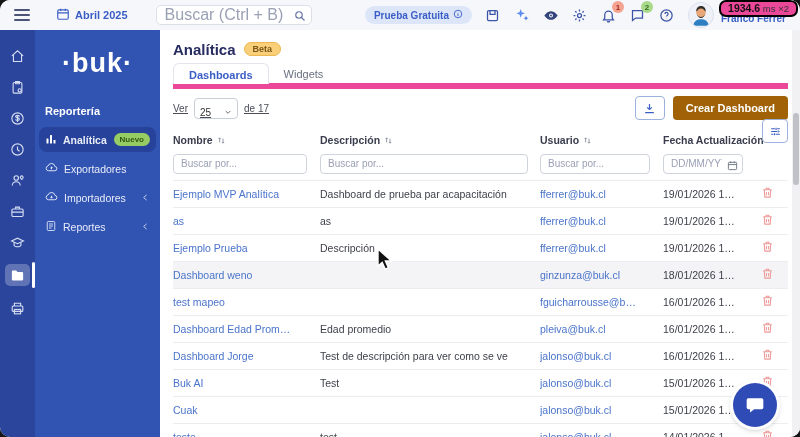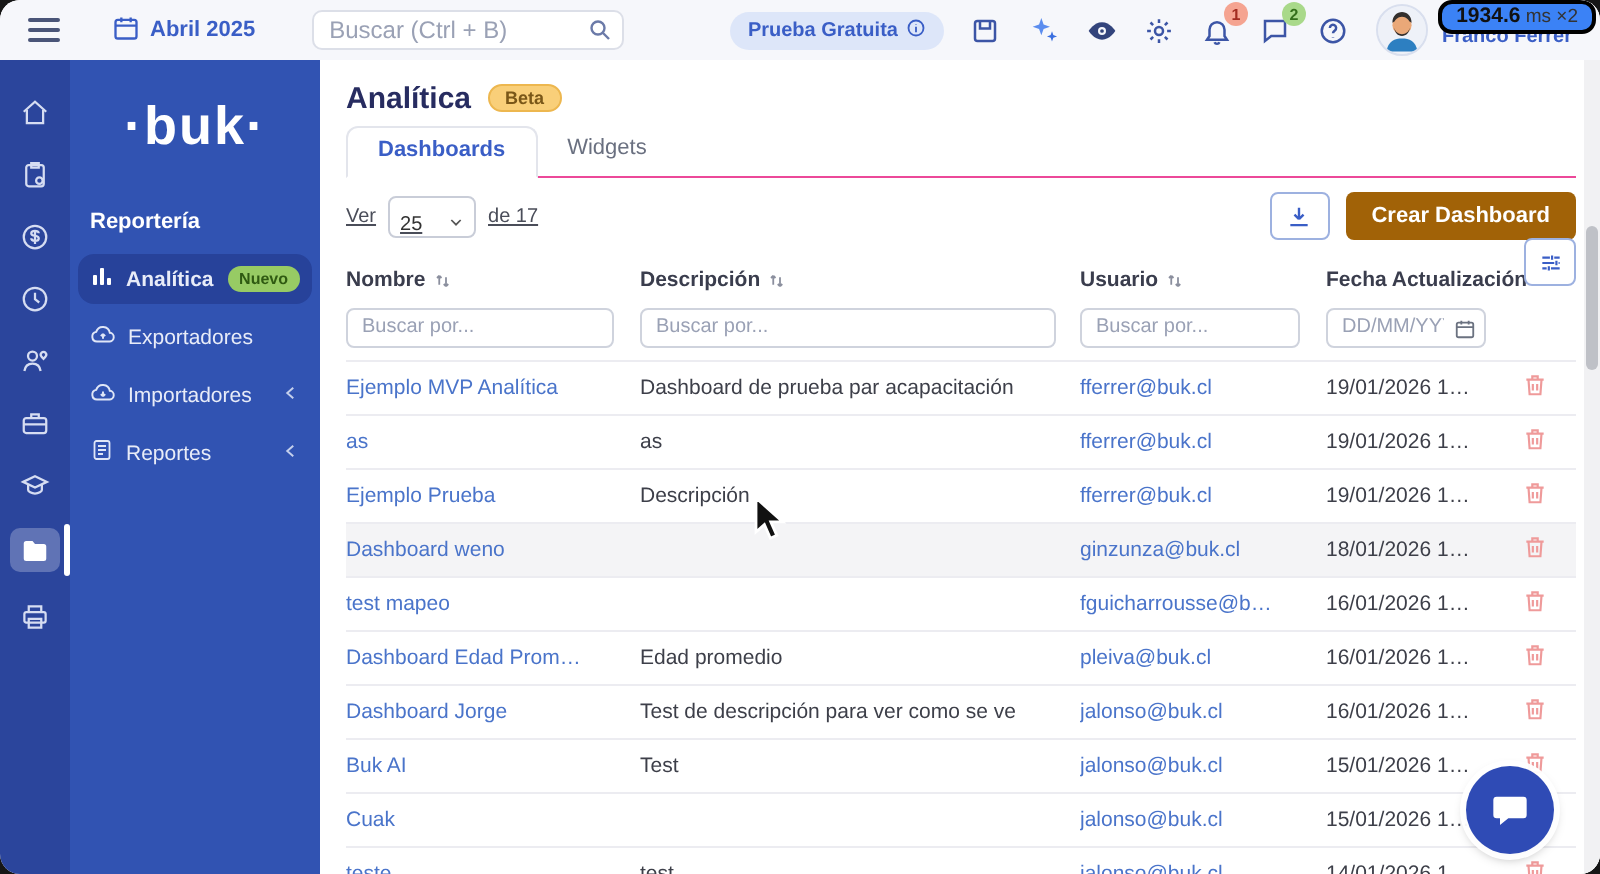--- a/index.html
+++ b/index.html
@@ -6,32 +6,32 @@
   html,body { width:800px; height:437px; background:#161616; font-family:"Liberation Sans", sans-serif; }
   .app { position:relative; width:800px; height:437px; background:#fff; border-radius:10px; overflow:hidden; }
 
   
   .topbar { position:absolute; top:0; left:0; right:0; height:30px; background:#f6f7fb; display:flex; align-items:center; padding:0 10px 0 14px; z-index:5; }
   .tb-left { display:flex; align-items:center; gap:12px; }
   .hamburger { width:16px; display:flex; flex-direction:column; gap:3px; cursor:pointer; }
   .hamburger span { height:2px; background:#4a5578; border-radius:1px; }
   .date-group { display:flex; align-items:center; gap:5px; margin-left:14px; color:#3a5ec6; font-size:11px; font-weight:700; }
   .search-box { position:relative; margin-left:16px; }
-  .search-box input { width:156px; height:20px; border:1px solid #dcdfe8; border-radius:5px; background:#fff; font-size:12px; padding:0 22px 0 8px; color:#555; outline:none; font-family:"Liberation Sans", sans-serif; }
+  .search-box input { width:156px; height:20px; border:1px solid #dcdfe8; border-radius:5px; background:#fff; font-size:16px; padding:0 22px 0 8px; color:#555; outline:none; font-family:"Liberation Sans", sans-serif; }
   .search-box input::placeholder { color:#9aa1b5; }
   .search-box .sicon { position:absolute; right:6px; top:3px; }
   .tb-right { margin-left:auto; display:flex; align-items:center; gap:13px; padding-right:4px; }
   .trial-pill { display:flex; align-items:center; gap:4px; background:#dde6f9; color:#3a5ec6; font-size:10px; font-weight:700; border-radius:10px; padding:3px 9px; }
   .tb-icon { position:relative; width:16px; height:16px; display:flex; align-items:center; justify-content:center; }
   .badge { position:absolute; top:-6px; right:-7px; min-width:12px; height:12px; border-radius:7px; font-size:8px; font-weight:700; display:flex; align-items:center; justify-content:center; padding:0 2px; }
   .badge.red { background:#f5a491; color:#a22c21; }
   .badge.green { background:#a9d98a; color:#35701c; }
   .avatar { width:26px; height:26px; border-radius:50%; overflow:hidden; background:#edf0f8; border:1px solid #d9dfee; flex-shrink:0; }
   .user-name { color:#3a5ec6; font-size:10px; font-weight:700; margin-left:-6px; margin-top:6px; }
-  .perf-overlay { position:absolute; top:0; right:2px; background:#3b82f6; border:2px solid #000; border-radius:7px; padding:0 7px 1px; font-size:9.5px; color:#333; z-index:20; white-space:nowrap; }
+  .perf-overlay { position:absolute; top:0; right:2px; background:#ec4899; border:2px solid #000; border-radius:7px; padding:0 7px 1px; font-size:9.5px; color:#333; z-index:20; white-space:nowrap; }
   .perf-overlay b { font-size:10.5px; color:#111; }
 
   
   .rail { position:absolute; top:30px; left:0; bottom:0; width:35px; background:#2b459c; display:flex; flex-direction:column; align-items:center; padding-top:17px; gap:13px; z-index:4; }
   .rail-ic { width:22px; height:18px; display:flex; align-items:center; justify-content:center; cursor:pointer; }
   .rail-ic.active { background:rgba(255,255,255,.25); border-radius:5px; width:25px; height:22px; position:relative; }
   .rail-bar { position:absolute; right:-5px; top:-2px; width:3px; height:26px; background:#fff; border-radius:2px; }
   .panel { position:absolute; top:30px; left:35px; bottom:0; width:125px; background:#3153b2; z-index:3; }
   .logo { color:#fff; font-size:27px; font-weight:700; text-align:center; margin-top:18px; letter-spacing:1px; }
   .section-title { color:#fff; font-size:11px; font-weight:700; margin:26px 0 10px 10px; }
@@ -39,21 +39,21 @@
   .menu-item { display:flex; align-items:center; gap:6px; height:25px; padding:0 6px; border-radius:8px; color:#e8ecf8; font-size:10.5px; cursor:pointer; }
   .menu-item.active { background:#27429a; font-weight:700; }
   .menu-item .chev { margin-left:auto; opacity:.85; }
   .nuevo-badge { margin-left:auto; background:#97cb64; color:#2f5a12; font-size:8px; font-weight:700; border-radius:8px; padding:2px 6px; }
 
   
   .content { position:absolute; top:30px; left:160px; right:0; bottom:0; background:#fff; padding:10px 12px 0 13px; overflow:hidden; }
   .title-row { display:flex; align-items:center; gap:8px; height:18px; margin-bottom:5px; }
   .page-title { font-size:15px; font-weight:800; color:#272c60; }
   .beta-pill { background:#f9cf79; border:1px solid #edb74f; color:#7a5718; font-size:9px; font-weight:700; border-radius:9px; padding:1px 8px; }
-  .tabs { display:flex; border-bottom:1px solid #ec4899; height:26px; }
+  .tabs { display:flex; border-bottom:6px solid #ec4899; height:26px; }
   .tab { padding:5px 15px; font-size:11px; color:#6a7080; cursor:pointer; }
   .tab.active { border:1px solid #e3e5ec; border-bottom:1px solid #fff; margin-bottom:-1px; border-radius:6px 6px 0 0; background:#fff; color:#3a5ec6; font-weight:700; }
   .controls { display:flex; align-items:center; margin:7px 0 10px; height:24px; }
   .pager { display:flex; align-items:center; gap:6px; font-size:10px; color:#4a4d59;text-decoration:underline; }
   .select-box { display:flex; align-items:flex-end; justify-content:space-between; width:44px; height:21px; border:1px solid #c9cdd8; border-radius:4px; padding:0 5px; font-size:10px; color:#333; cursor:pointer; background:#fff; }
   .right-btns { margin-left:auto; display:flex; align-items:center; gap:8px; }
   .icon-btn { width:30px; height:24px; border:1px solid #9db1e0; border-radius:4px; background:#fff; display:flex; align-items:center; justify-content:center; cursor:pointer; }
   .primary-btn { height:24px; padding:0 13px; background:#a16207; border:none; border-radius:4px; color:#fff; font-size:11px; font-weight:700; cursor:pointer; font-family:"Liberation Sans", sans-serif; }
 
   

